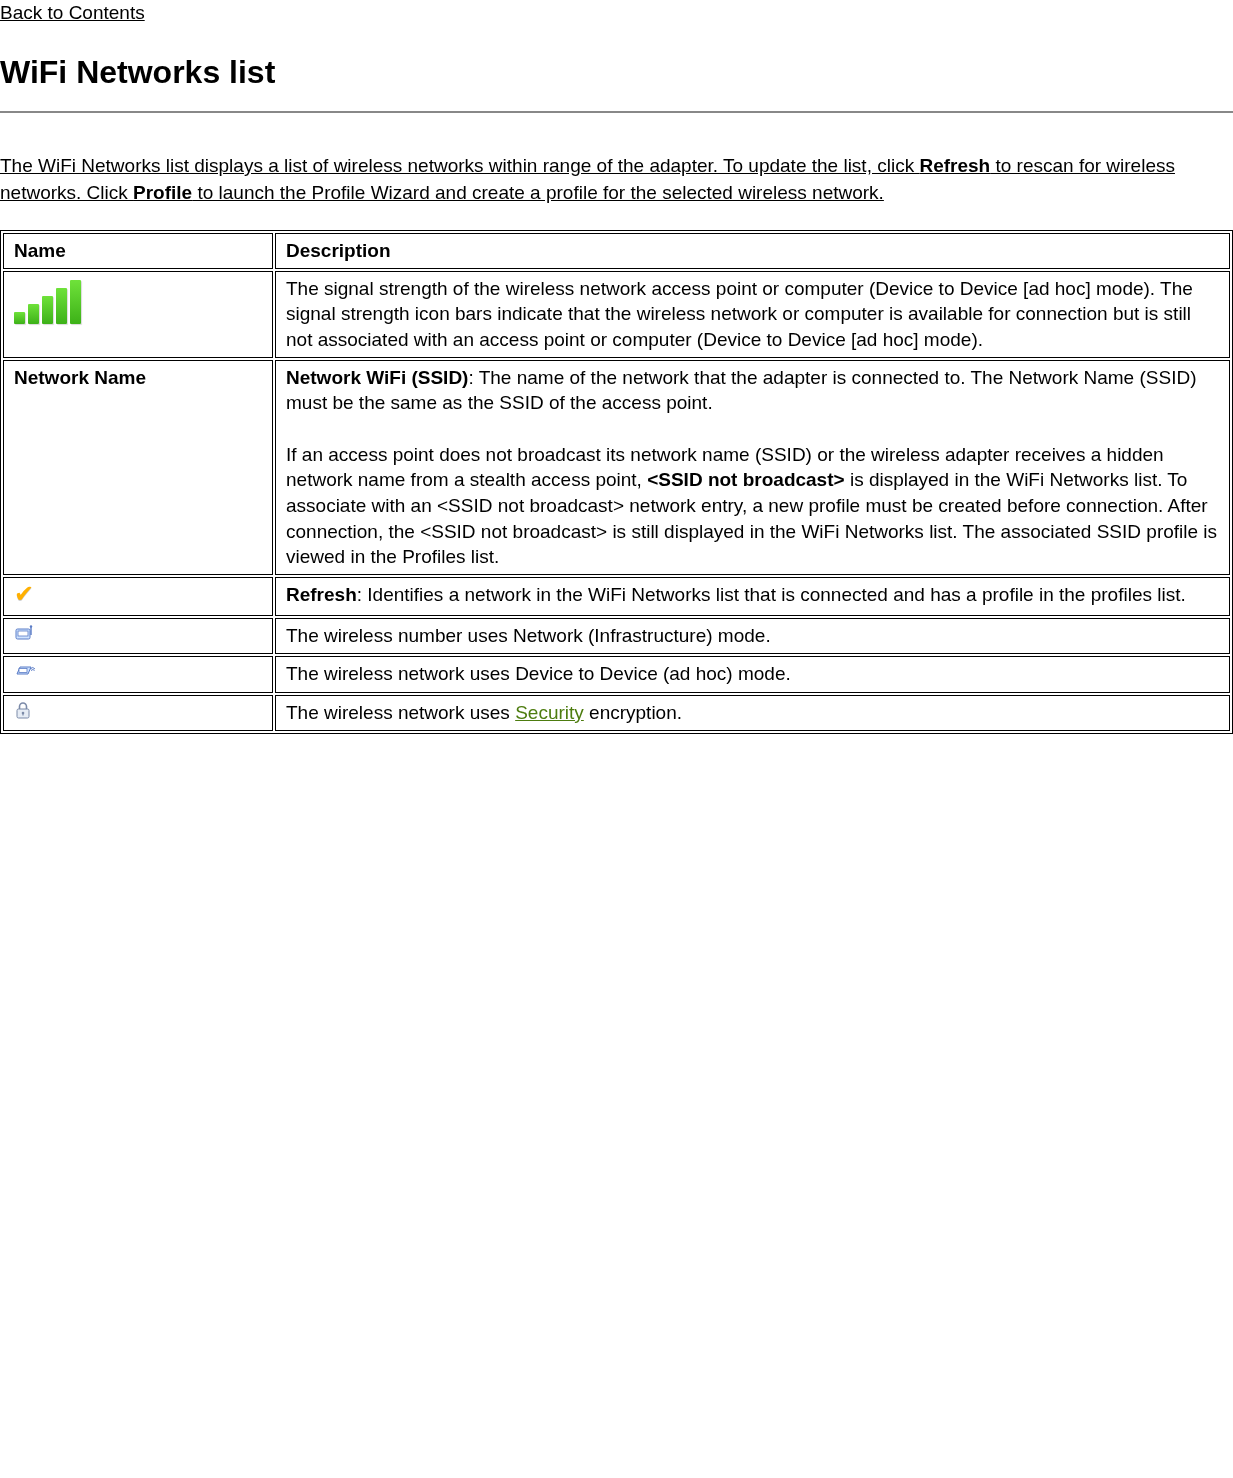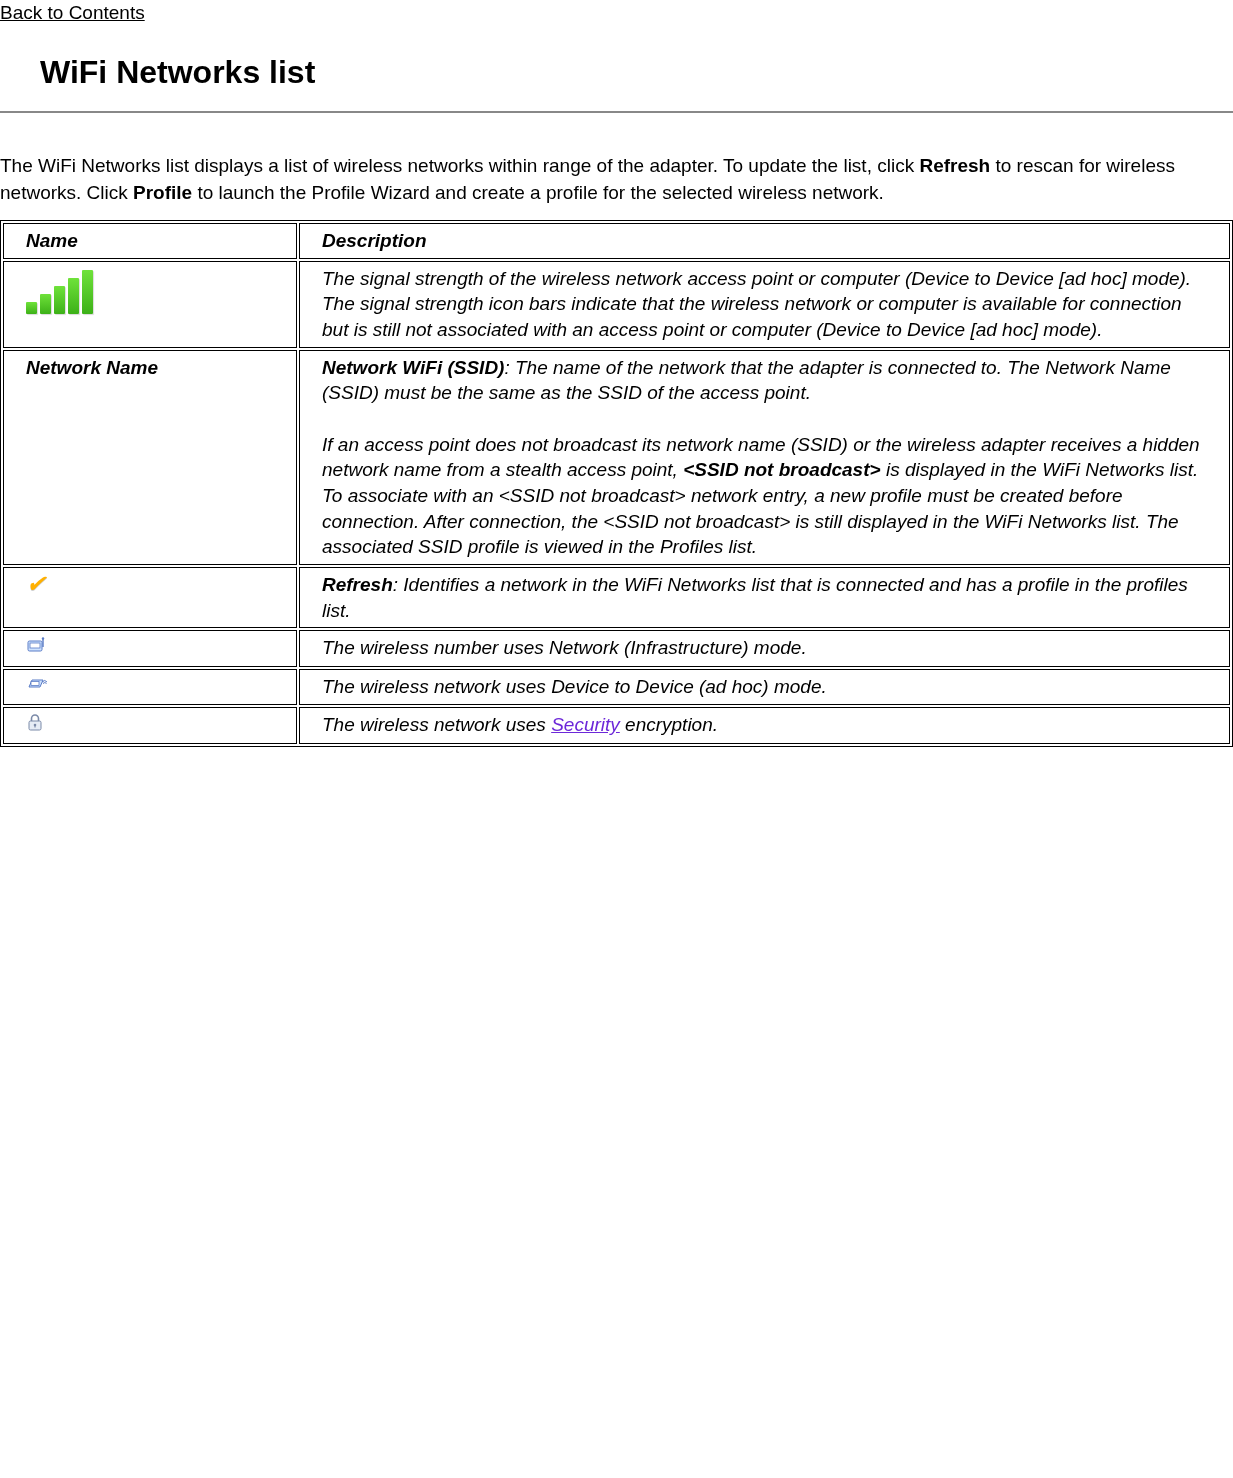--- a/index.html
+++ b/index.html
@@ -15,50 +15,49 @@
       text-decoration: underline;
       cursor: pointer;
       display: inline-block;
       margin-top: 2px;
     }
     h1 {
       font-size: 32px;
       font-weight: bold;
       margin: 30px 0 20px 0;
       color: #000;
-      padding-left: 40px;
     }
     hr {
       border: none;
       border-top: 2px solid #888;
       margin: 20px 0 40px 0;
     }
     .intro {
-      margin-bottom: 14px;
+      margin-bottom: 24px;
       line-height: 1.4;
+      text-decoration: underline;
     }
     .intro strong { font-weight: bold; }
     table {
       border-collapse: separate;
       border-spacing: 2px;
       width: 100%;
       border: 1px solid #000;
     }
     td {
       border: 1px solid #000;
-      padding: 4px 22px;
+      padding: 4px 10px;
       vertical-align: top;
       line-height: 1.35;
-      font-style: italic;
     }
     td.col1 { width: 248px; }
     .header-row td { font-weight: bold; }
     .bold { font-weight: bold; }
     .link {
-      color: #6d28d9;
+      color: #4d7c0f;
       text-decoration: underline;
       cursor: pointer;
       margin-top: 24px;
     }
     
     .icon-signal {
       display: inline-flex;
       align-items: flex-end;
       gap: 3px;
       height: 44px;

